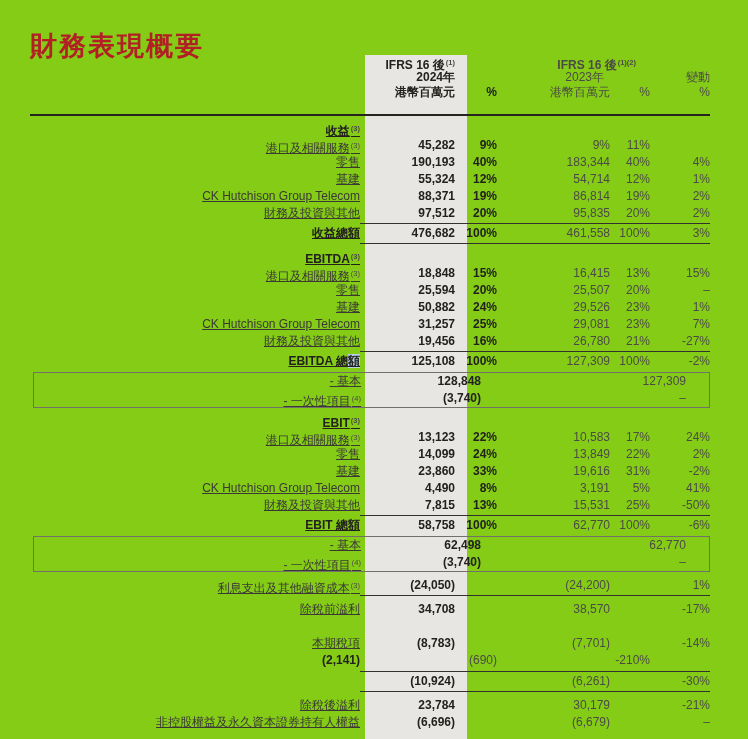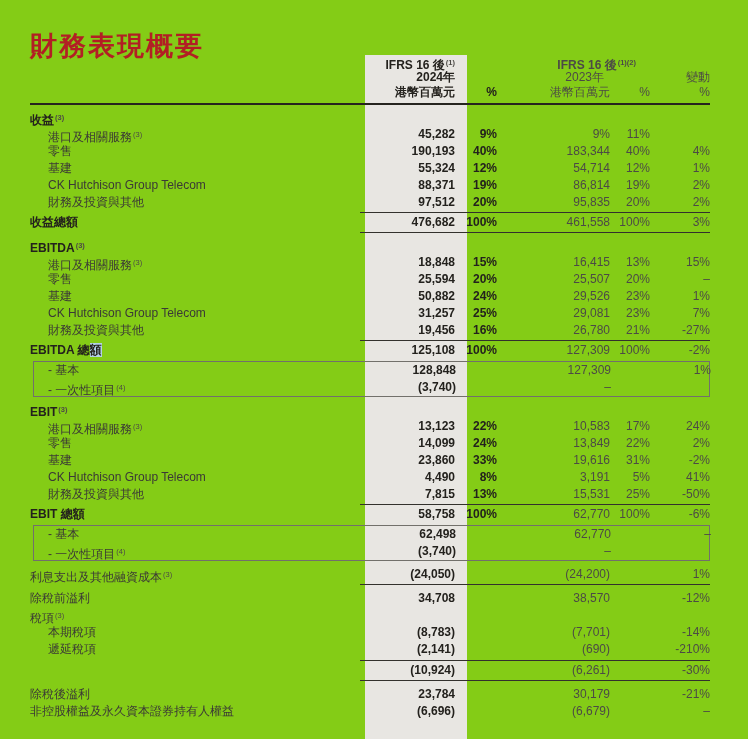--- a/index.html
+++ b/index.html
@@ -4,24 +4,24 @@
 <style>
   html,body{margin:0;padding:0;}
   .page{position:relative;width:748px;height:739px;background:#84cc16;overflow:hidden;
         font-family:"Liberation Sans","DejaVu Sans",sans-serif;font-size:12px;color:#3b3936;}
   .band{position:absolute;left:365px;top:55px;width:102px;height:684px;background:#e8e6e2;}
   .title{position:absolute;left:30px;top:10px;font-family:"Liberation Serif","DejaVu Serif",serif;
          font-weight:bold;font-size:27px;letter-spacing:2px;color:#b21f24;}
   .table{position:absolute;left:30px;top:55px;width:680px;}
   .grid{display:grid;grid-template-columns:330px 95px 42px 113px 40px 60px;}
   .c{text-align:right;white-space:nowrap;overflow:visible;}
-  .c.label{text-align:left;}
+  .c.label{text-align:right;text-decoration:underline;}
   sup{font-size:7.5px;vertical-align:4px;letter-spacing:0;margin-left:1px;color:#4c4a46;}
   
-  .thead{padding-bottom:3px;border-bottom:2px solid #26241f;}
+  .thead{padding-bottom:14px;border-bottom:2px solid #26241f;}
   .thead .hr{height:15px;line-height:15px;}
   .b{font-weight:bold;color:#23211d;}
   .h23{color:#4c4a46;}
   .span23{grid-column:4/6;padding-right:14px;font-weight:bold;}
   
   .row{height:17px;line-height:17px;}
   .row .label{color:#3b3936;}
   .row.section{margin-top:4px;}
   .row.section .label{font-weight:bold;color:#23211d;}
   .row.indent .label{padding-left:18px;}
@@ -34,21 +34,21 @@
   .row.totalnb{position:relative;margin-top:1px;padding:2px 0 1px;}
   .row.totalnb .label{font-weight:bold;color:#23211d;}
   .row.totalnb::before{content:"";position:absolute;left:330px;right:0;top:0;border-top:1px solid #33312d;}
   .row.subtotal{position:relative;margin-top:2px;padding:2px 0;}
   .row.subtotal::before{content:"";position:absolute;left:330px;right:0;top:0;border-top:1px solid #33312d;}
   .row.subtotal::after{content:"";position:absolute;left:330px;right:0;bottom:0;border-bottom:1px solid #33312d;}
   .row.lb{position:relative;padding-bottom:2px;}
   .row.lb::after{content:"";position:absolute;left:330px;right:0;bottom:0;border-bottom:1px solid #33312d;}
   .row.gap{margin-top:5px;}
   .box{margin:1px 0 2px 3px;border:1px solid #72706b;}
-  .box .row{grid-template-columns:327px 95px 42px 113px 40px 60px;}
+  .box .row{grid-template-columns:327px 95px 42px 113px 40px 60px;gap:25px;}
   .box .row .label{padding-left:14px;}
   .hl{background:#b5d2e8;}
 </style>
 </head>
 <body>
 
 <div class="page">
   <div class="band"></div>
   <h1 class="title">財務表現概要</h1>
 
@@ -289,40 +289,38 @@
           <div class="c v23">(24,200)</div>
           <div class="c p23"></div>
           <div class="c chg">1%</div>
         </div>
         <div class="grid row plain gap">
           <div class="c label">除稅前溢利</div>
           <div class="c v24">34,708</div>
           <div class="c p24"></div>
           <div class="c v23">38,570</div>
           <div class="c p23"></div>
-          <div class="c chg">-12%</div>
+          <div class="c chg">-17%</div>
         </div>
         <div class="grid row plain">
-          <div class="c label">稅項<sup>(3)</sup></div>
           <div class="c v24"></div>
           <div class="c p24"></div>
           <div class="c v23"></div>
           <div class="c p23"></div>
           <div class="c chg"></div>
         </div>
         <div class="grid row item indent">
           <div class="c label">本期稅項</div>
           <div class="c v24">(8,783)</div>
           <div class="c p24"></div>
           <div class="c v23">(7,701)</div>
           <div class="c p23"></div>
           <div class="c chg">-14%</div>
         </div>
         <div class="grid row item indent">
-          <div class="c label">遞延稅項</div>
           <div class="c v24">(2,141)</div>
           <div class="c p24"></div>
           <div class="c v23">(690)</div>
           <div class="c p23"></div>
           <div class="c chg">-210%</div>
         </div>
         <div class="grid row subtotal">
           <div class="c label"></div>
           <div class="c v24">(10,924)</div>
           <div class="c p24"></div>

